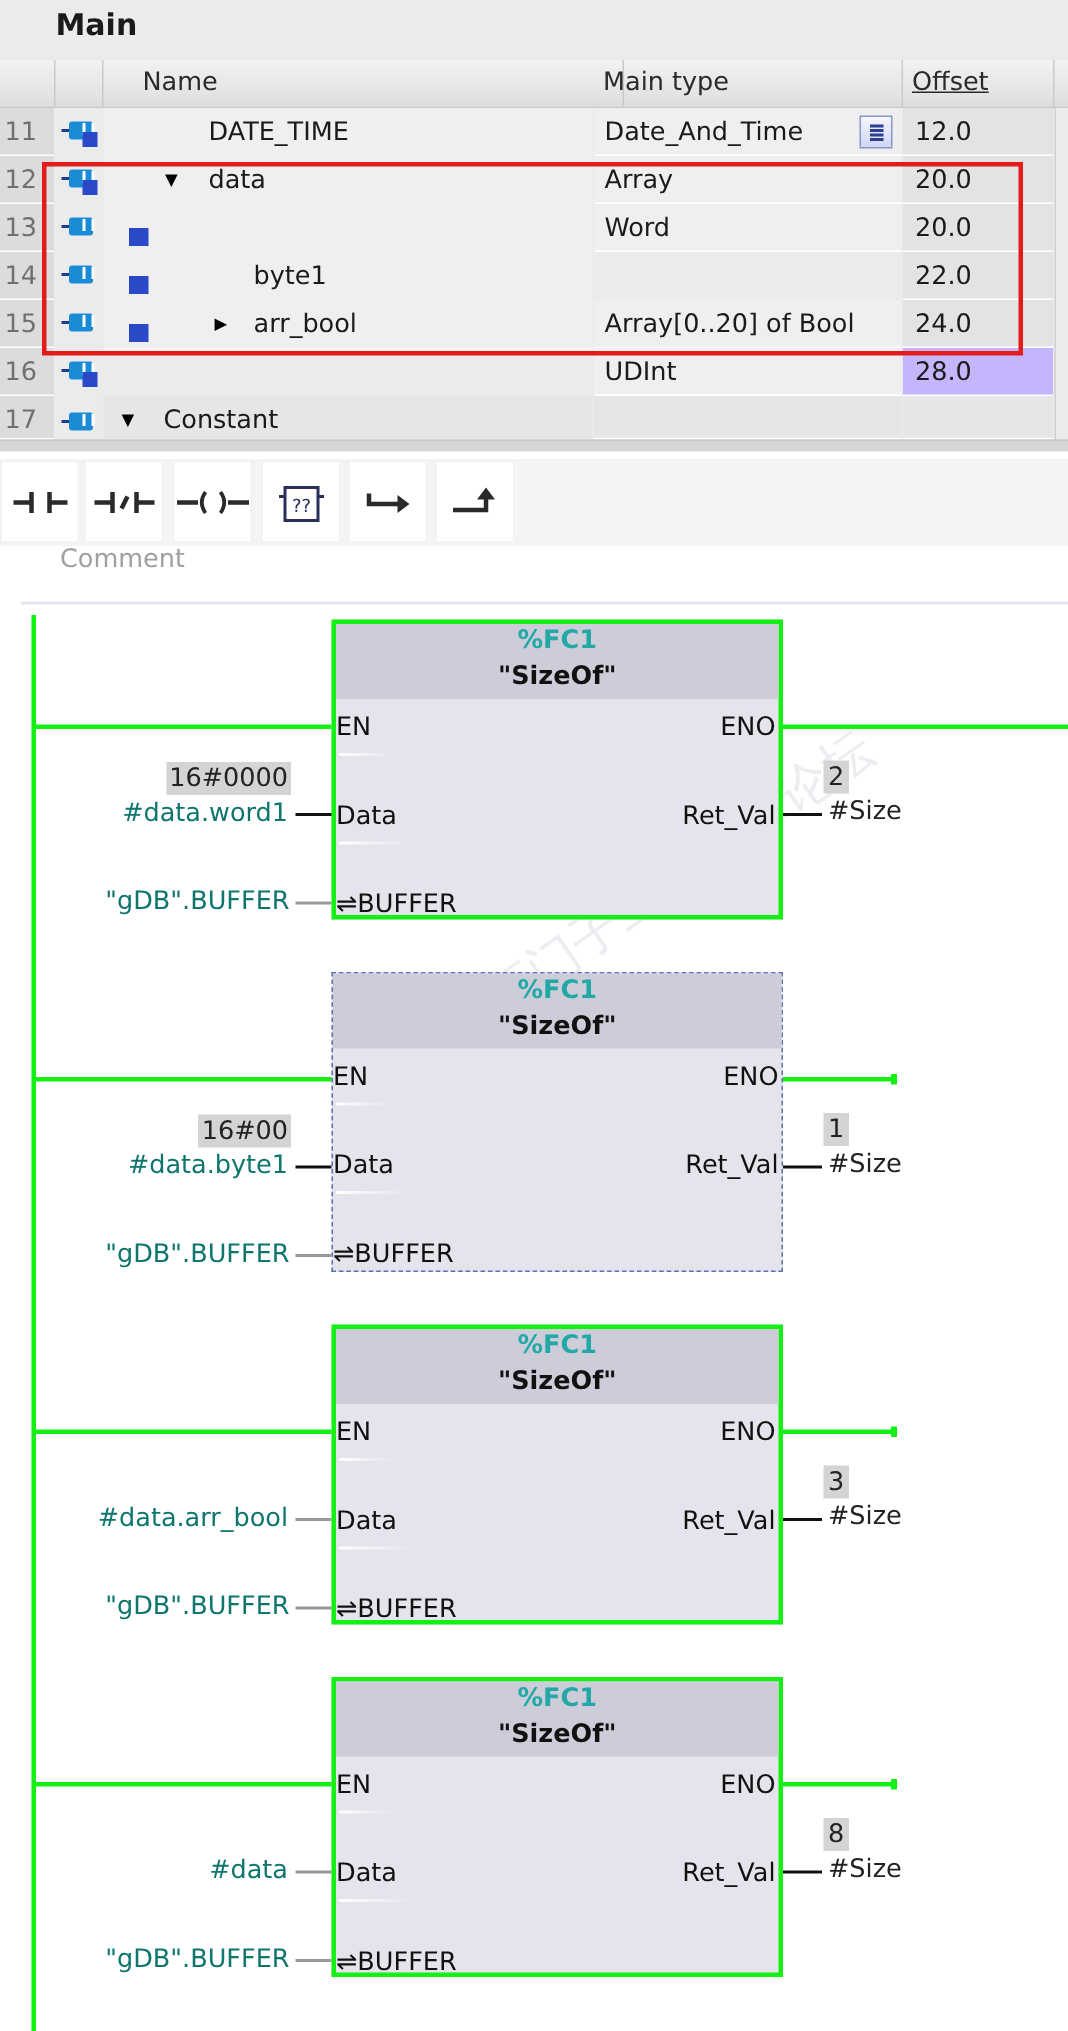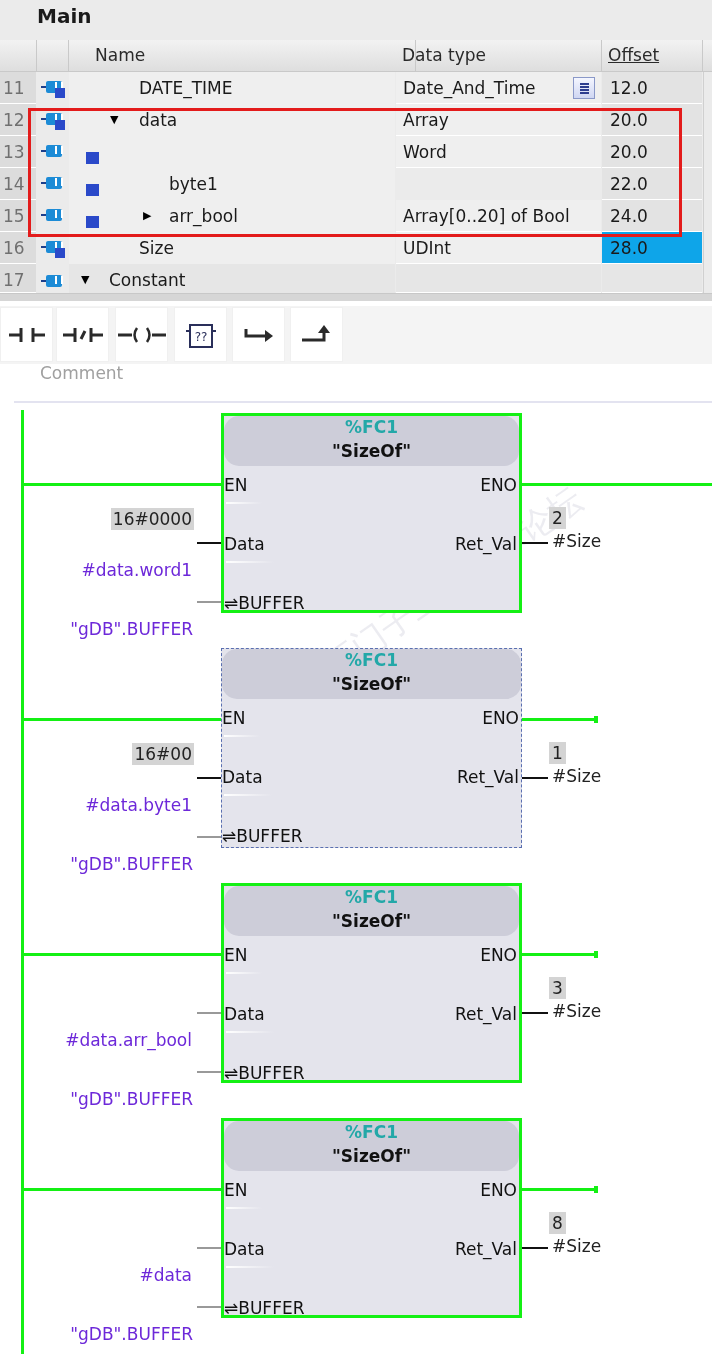--- a/index.html
+++ b/index.html
@@ -33,45 +33,45 @@
   .tbtn{position:absolute;top:307px;width:53px;height:55px;background:#fff;border:1px solid #f0f0f0;box-sizing:border-box;display:flex;align-items:center;justify-content:center;}
   .tbtn svg{display:block;}
   .comment{position:absolute;left:40px;top:361px;font-size:17px;color:#a0a0a0;height:20px;overflow:hidden;line-height:24px;}
   .comment-line{position:absolute;left:14px;top:401px;width:698px;height:2px;background:#e3e3f0;}
   
   .rail{position:absolute;left:21px;top:410px;width:3px;height:944px;background:#14f014;}
   .rung{position:absolute;height:3px;background:#14f014;}
   .fb{position:absolute;left:221px;width:301px;height:200px;background:#e4e4ec;box-sizing:border-box;}
   .fb.sel{border:3px solid #14f014;}
   .fb.plain{border:1px dashed #5a6fb0;}
-  .fb-head{position:absolute;left:0;top:0;right:0;height:50px;background:#cdcdd9;border-radius:15px;}
+  .fb-head{position:absolute;left:0;top:0;right:0;height:50px;background:#cdcdd9;}
   .fb-inst{position:absolute;left:0;right:0;top:0;text-align:center;font-size:17px;font-weight:bold;color:#23a8a8;line-height:22px;}
   .fb-name{position:absolute;left:0;right:0;top:24px;text-align:center;font-size:17px;font-weight:bold;color:#111;line-height:22px;}
   .pin{position:absolute;font-size:17px;color:#111;line-height:22px;}
   .pin-l{left:0;}
   .pin-r{right:2px;text-align:right;}
   .pin-underline{position:absolute;height:2px;background:linear-gradient(90deg,#fff,#e4e4ec);}
   .wire-in{position:absolute;height:2px;}
-  .operand{position:absolute;font-size:17px;color:#6d28d9;text-align:right;line-height:22px;white-space:nowrap;margin-top:28px;}
+  .operand{position:absolute;font-size:17px;color:#0f766e;text-align:right;line-height:22px;white-space:nowrap;}
   .val-box{position:absolute;background:#d4d4d4;font-size:17px;color:#222;line-height:22px;text-align:right;padding:0 2px;}
   .out-val{position:absolute;background:#d4d4d4;font-size:17px;color:#222;line-height:22px;padding:0 3px;}
   .out-op{position:absolute;font-size:17px;color:#222;line-height:22px;}
   .eno-dot{position:absolute;width:4px;height:7px;background:#14f014;}
   .watermark{position:absolute;left:300px;top:560px;font-size:34px;color:rgba(180,180,200,0.25);transform:rotate(-35deg);white-space:nowrap;pointer-events:none;}
 </style>
 </head>
 <body>
 
 <div class="db-panel">
   <div class="db-title">Main</div>
   <div class="db-header">
     <div class="hcell" style="left:0;width:37px;"></div>
     <div class="hcell" style="left:37px;width:32px;"></div>
     <div class="hcell" style="left:69px;width:327px;margin-left:20px;">Name</div>
-    <div class="hcell" style="left:396px;width:206px;">Data type</div>
+    <div class="hcell" style="left:396px;width:206px;">Main type</div>
     <div class="hcell" style="left:602px;width:101px;text-decoration:underline;">Offset</div>
     <div class="hcell" style="left:703px;width:9px;border-right:none;"></div>
   </div>
 
   <div class="row" style="top:72px;">
     <div class="num">11</div>
     <div class="iconcell">
       <div class="tag-icon">
           <div class="tag-tip"></div>
           <div class="tag-body">
@@ -175,25 +175,22 @@
     <div class="num">16</div>
     <div class="iconcell">
       <div class="tag-icon">
           <div class="tag-tip"></div>
           <div class="tag-body">
             <div class="tag-txt"></div>
           </div>
           <div class="tag-sq"></div>
         </div>
     </div>
-    <div class="namecell">
-        <span class="name-text" style="left:70px;">Size</span>
-      </div>
     <div class="typecell">UDInt</div>
-    <div class="offcell" style="background:#0ea5e9;">28.0</div>
+    <div class="offcell" style="background:#c4b5fd;">28.0</div>
     <div class="extra"></div>
   </div>
 
   <div class="row" style="top:264px;height:29px;">
     <div class="num" style="height:29px;line-height:32px;">17</div>
     <div class="iconcell">
       <div class="tag-icon" style="top:11px;">
           <div class="tag-tip"></div>
           <div class="tag-body">
             <div class="tag-txt"></div>

